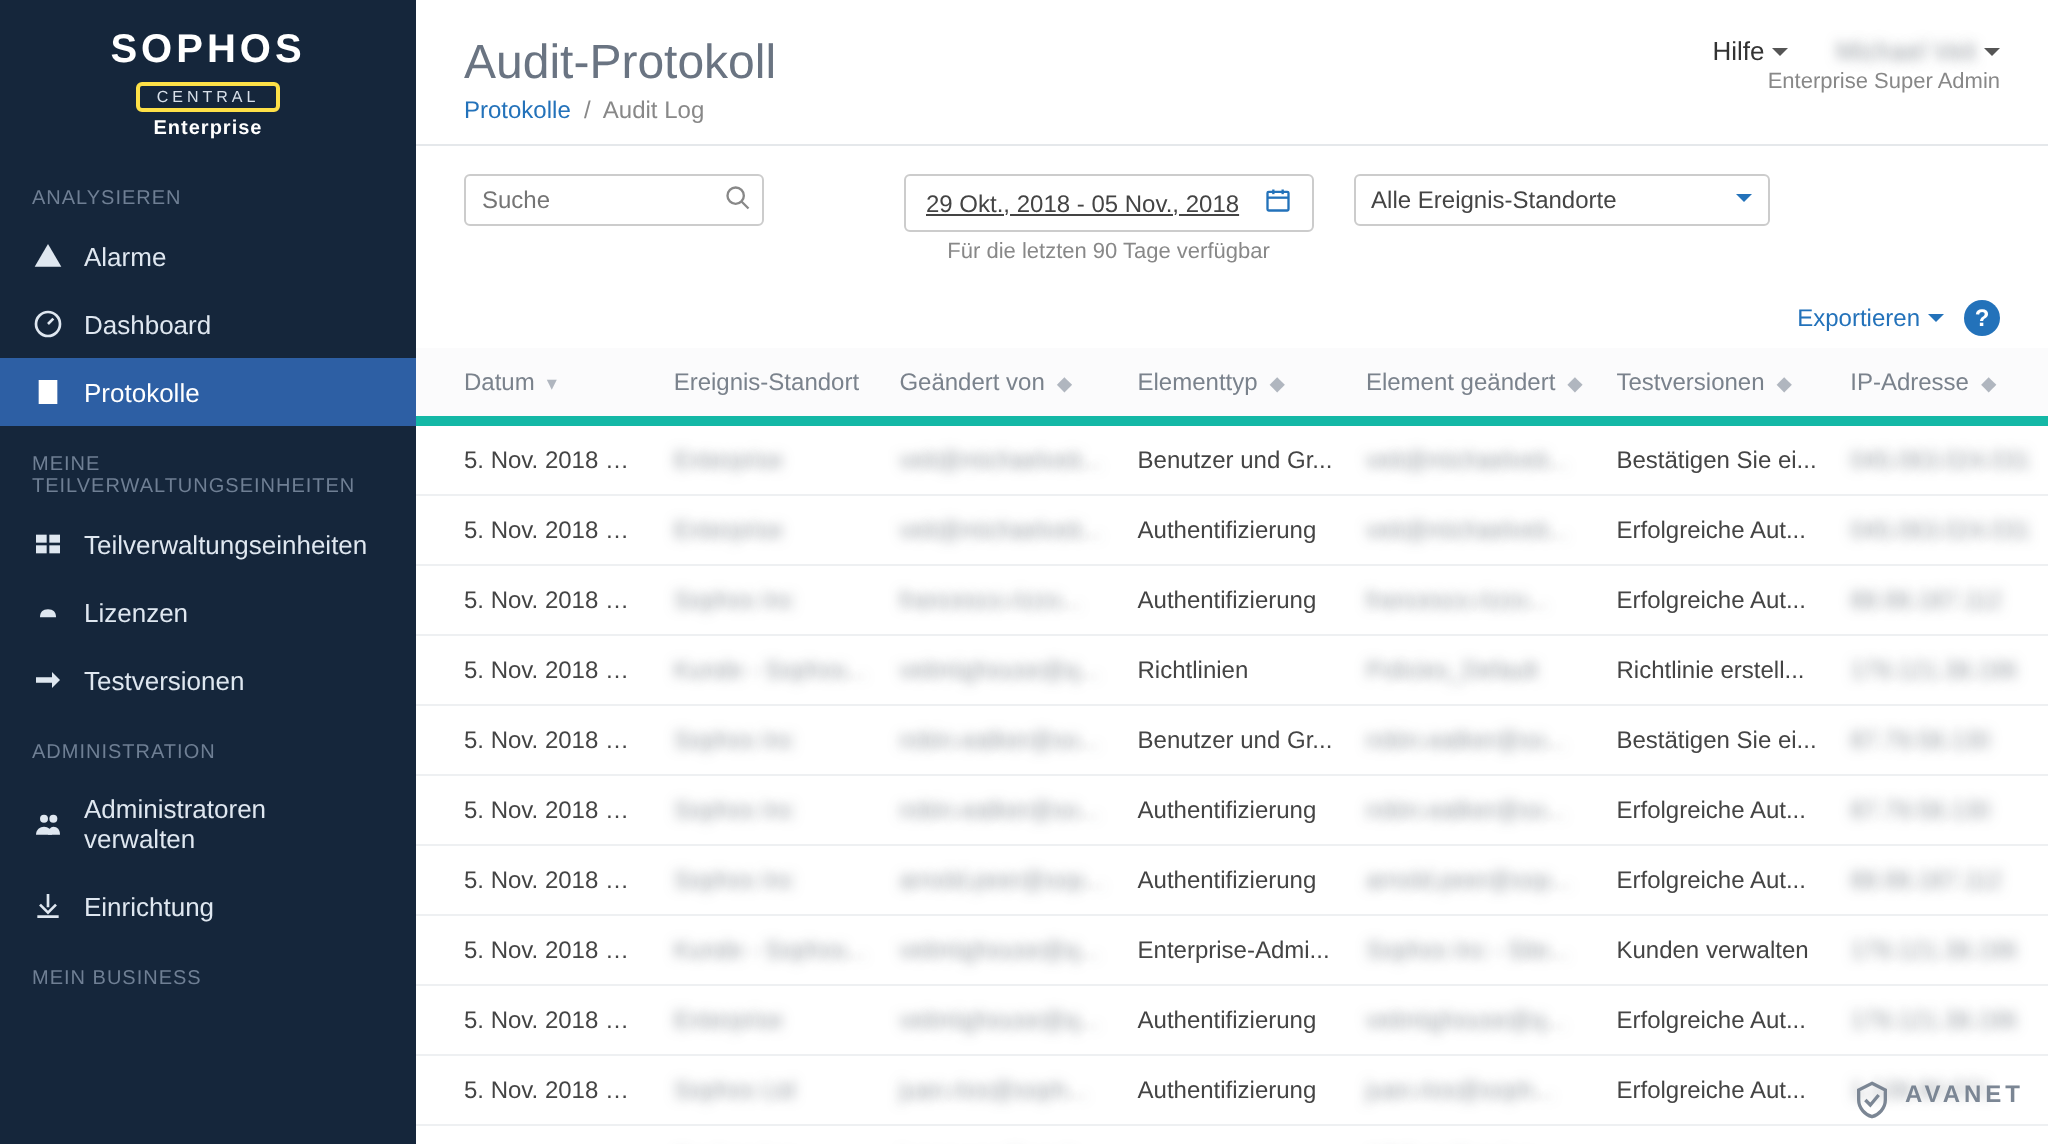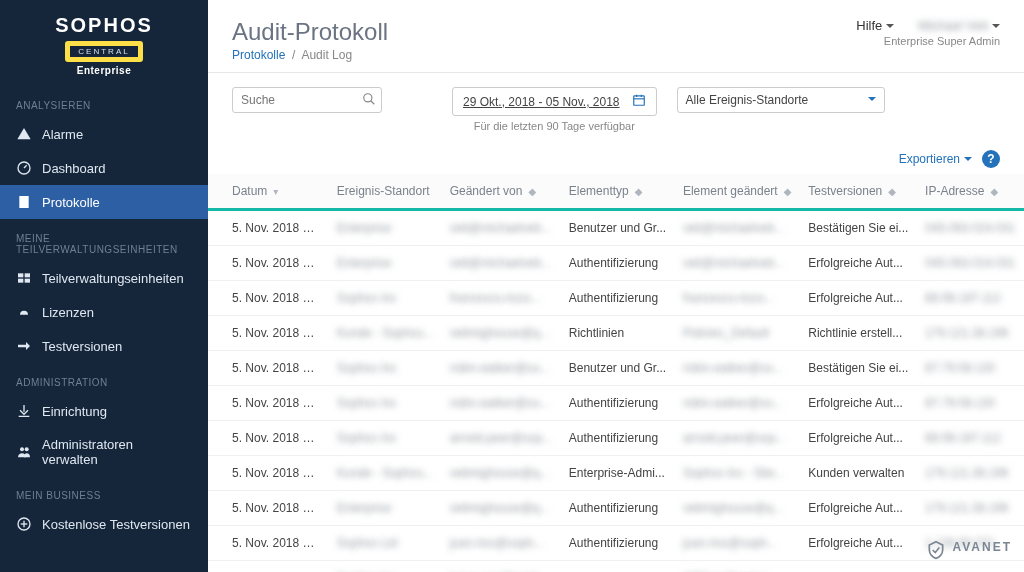--- a/index.html
+++ b/index.html
@@ -3,21 +3,21 @@
 <meta charset="utf-8">
 <style>
 * { margin: 0; padding: 0; box-sizing: border-box; }
 body { font-family: -apple-system, BlinkMacSystemFont, "Segoe UI", Arial, sans-serif; font-size: 13px; color: #333; background: #fff; overflow: hidden; }
 .app { display: flex; width: 1024px; height: 572px; }
 
 
 .sidebar { width: 208px; background: #15263b; color: #c5d0de; display: flex; flex-direction: column; }
 .logo-block { padding: 14px 0 10px; text-align: center; }
 .logo-text { color: #fff; font-weight: 700; font-size: 20px; letter-spacing: 2px; }
-.logo-sub { display: inline-block; border: 5px solid #fde047; border-radius: 3px; padding: 1px 8px; font-size: 8px; letter-spacing: 2px; margin-top: 4px; color: #d8e0ea; }
+.logo-sub { display: inline-block; border: 2px solid #fde047; border-radius: 3px; padding: 1px 8px; font-size: 8px; letter-spacing: 2px; margin-top: 4px; color: #d8e0ea; }
 .logo-tier { font-size: 10px; color: #fff; margin-top: 3px; font-weight: 600; letter-spacing: 0.5px; }
 .nav-section-label { font-size: 10px; color: #6f7f94; padding: 14px 16px 6px; letter-spacing: 0.5px; }
 .nav-item { display: flex; align-items: center; gap: 10px; padding: 9px 16px; cursor: pointer; color: #dfe7f0; }
 .nav-item.active { background: #2d5fa4; color: #fff; }
 .nav-icon { width: 16px; height: 16px; display: flex; align-items: center; justify-content: center; flex-shrink: 0; }
 .nav-icon svg { width: 16px; height: 16px; fill: currentColor; }
 
 
 .main { flex: 1; display: flex; flex-direction: column; background: #fff; overflow: hidden; }
 .header { padding: 18px 24px 10px; border-bottom: 1px solid #e5e8eb; position: relative; }
@@ -41,21 +41,21 @@
 .blue-caret { border: 4px solid transparent; border-top-color: #2372ba; display: inline-block; margin-top: 2px; }
 
 
 .export-bar { display: flex; justify-content: flex-end; align-items: center; gap: 10px; padding: 8px 24px 6px; }
 .export-link { color: #2372ba; font-size: 12px; display: inline-flex; align-items: center; gap: 4px; cursor: pointer; }
 .help-badge { width: 18px; height: 18px; border-radius: 50%; background: #2372ba; color: #fff; display: flex; align-items: center; justify-content: center; font-size: 12px; font-weight: 700; cursor: pointer; }
 
 
 .table-wrap { flex: 1; overflow: auto; }
 table { width: 100%; border-collapse: collapse; }
-thead th { text-align: left; font-weight: 400; font-size: 12px; color: #7a828c; padding: 10px 8px; border-bottom: 3px solid #14b8a6; white-space: nowrap; background: #fbfbfc; }
+thead th { text-align: left; font-weight: 400; font-size: 12px; color: #7a828c; padding: 10px 8px; border-bottom: 5px solid #14b8a6; white-space: nowrap; background: #fbfbfc; }
 thead th:first-child { padding-left: 24px; }
 thead th .sort { margin-left: 6px; color: #b0b6bf; font-size: 10px; }
 tbody td { font-size: 12px; color: #444; padding: 10px 8px; border-bottom: 1px solid #eef0f2; white-space: nowrap; overflow: hidden; text-overflow: ellipsis; max-width: 120px; }
 tbody td:first-child { padding-left: 24px; }
 .blur { color: transparent; text-shadow: 0 0 6px rgba(80,90,100,0.6); user-select: none; }
 
 
 .watermark { position: absolute; bottom: 12px; right: 12px; display: flex; align-items: flex-start; gap: 6px; color: #7b8694; font-size: 12px; letter-spacing: 2px; font-weight: 600; }
 </style>
 </head>
@@ -121,47 +121,37 @@
             <svg viewBox="0 0 24 24">
               <path d="M3 12 L9 6 L9 10 L21 10 L21 14 L9 14 L9 18 Z" fill="currentColor" transform="rotate(180 12 12)"></path>
             </svg>
           </span>
           <span>Testversionen</span>
         </div>
         <div class="nav-section-label">ADMINISTRATION</div>
         <div class="nav-item">
           <span class="nav-icon">
             <svg viewBox="0 0 24 24">
-              <path d="M12 3 V13 M6 11 L12 17 L18 11 M4 20 H20" stroke="currentColor" stroke-width="2" fill="none"></path>
-            </svg>
-          </span>
-          <span>Einrichtung</span>
-        </div>
-        <div class="nav-item">
-          <span class="nav-icon">
-            <svg viewBox="0 0 24 24">
               <circle cx="9" cy="8" r="3" fill="currentColor"></circle>
               <circle cx="16" cy="8" r="3" fill="currentColor"></circle>
               <path d="M3 20 C3 16 6 14 9 14 C12 14 15 16 15 20 Z" fill="currentColor"></path>
               <path d="M12 20 C12 16 14 14 16 14 C19 14 21 16 21 20 Z" fill="currentColor"></path>
             </svg>
           </span>
           <span>Administratoren verwalten</span>
         </div>
+        <div class="nav-item">
+          <span class="nav-icon">
+            <svg viewBox="0 0 24 24">
+              <path d="M12 3 V13 M6 11 L12 17 L18 11 M4 20 H20" stroke="currentColor" stroke-width="2" fill="none"></path>
+            </svg>
+          </span>
+          <span>Einrichtung</span>
+        </div>
         <div class="nav-section-label">MEIN BUSINESS</div>
-        <div class="nav-item">
-          <span class="nav-icon">
-            <svg viewBox="0 0 24 24">
-              <circle cx="12" cy="12" r="9" fill="none" stroke="currentColor" stroke-width="2"></circle>
-              <line x1="12" y1="7" x2="12" y2="17" stroke="currentColor" stroke-width="2"></line>
-              <line x1="7" y1="12" x2="17" y2="12" stroke="currentColor" stroke-width="2"></line>
-            </svg>
-          </span>
-          <span>Kostenlose Testversionen</span>
-        </div>
       </div>
   </aside>
 
   <main class="main">
     <div class="header">
       <div class="page-title">Audit-Protokoll</div>
       <div class="breadcrumb">
         <a href="#">Protokolle</a>
         <span> &nbsp;/&nbsp; </span>
         <span>Audit Log</span>

